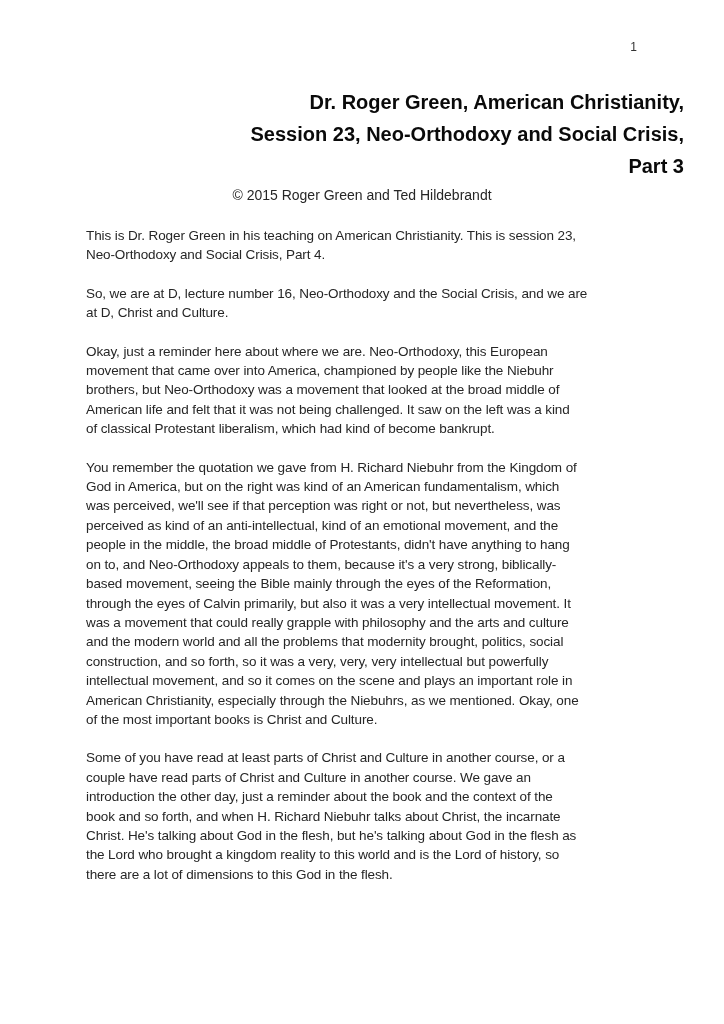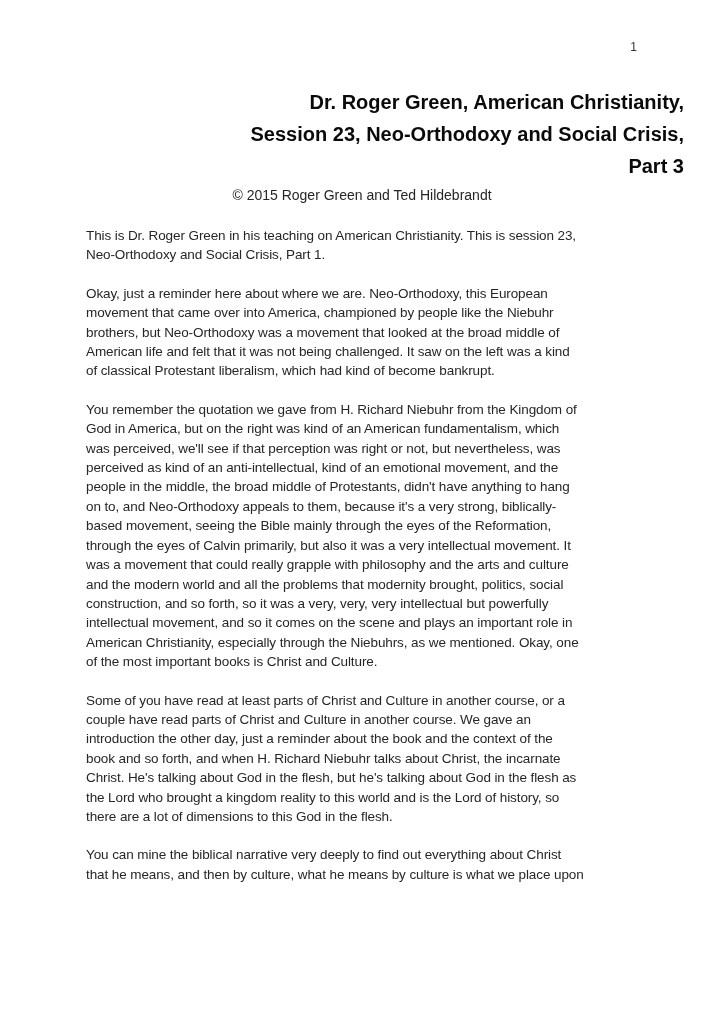--- a/index.html
+++ b/index.html
@@ -60,21 +60,23 @@
   <div class="page-number">1</div>
 
   <h1 class="title">Dr. Roger Green, American Christianity,
 Session 23, Neo-Orthodoxy and Social Crisis,
 Part 3</h1>
 
   <div class="copyright">© 2015 Roger Green and Ted Hildebrandt</div>
 
   <div class="body-text">
     <p>This is Dr. Roger Green in his teaching on American Christianity. This is session 23,
-Neo-Orthodoxy and Social Crisis, Part 1.</p>
+Neo-Orthodoxy and Social Crisis, Part 4.</p>
+    <p>So, we are at D, lecture number 16, Neo-Orthodoxy and the Social Crisis, and we are
+at D, Christ and Culture.</p>
     <p>Okay, just a reminder here about where we are. Neo-Orthodoxy, this European
 movement that came over into America, championed by people like the Niebuhr
 brothers, but Neo-Orthodoxy was a movement that looked at the broad middle of
 American life and felt that it was not being challenged. It saw on the left was a kind
 of classical Protestant liberalism, which had kind of become bankrupt.</p>
     <p>You remember the quotation we gave from H. Richard Niebuhr from the Kingdom of
 God in America, but on the right was kind of an American fundamentalism, which
 was perceived, we'll see if that perception was right or not, but nevertheless, was
 perceived as kind of an anti-intellectual, kind of an emotional movement, and the
 people in the middle, the broad middle of Protestants, didn't have anything to hang
@@ -87,16 +89,14 @@
 intellectual movement, and so it comes on the scene and plays an important role in
 American Christianity, especially through the Niebuhrs, as we mentioned. Okay, one
 of the most important books is Christ and Culture.</p>
     <p>Some of you have read at least parts of Christ and Culture in another course, or a
 couple have read parts of Christ and Culture in another course. We gave an
 introduction the other day, just a reminder about the book and the context of the
 book and so forth, and when H. Richard Niebuhr talks about Christ, the incarnate
 Christ. He's talking about God in the flesh, but he's talking about God in the flesh as
 the Lord who brought a kingdom reality to this world and is the Lord of history, so
 there are a lot of dimensions to this God in the flesh.</p>
-    <p>You can mine the biblical narrative very deeply to find out everything about Christ
-that he means, and then by culture, what he means by culture is what we place upon</p>
   </div>
 </div>
 
 </body></html>

